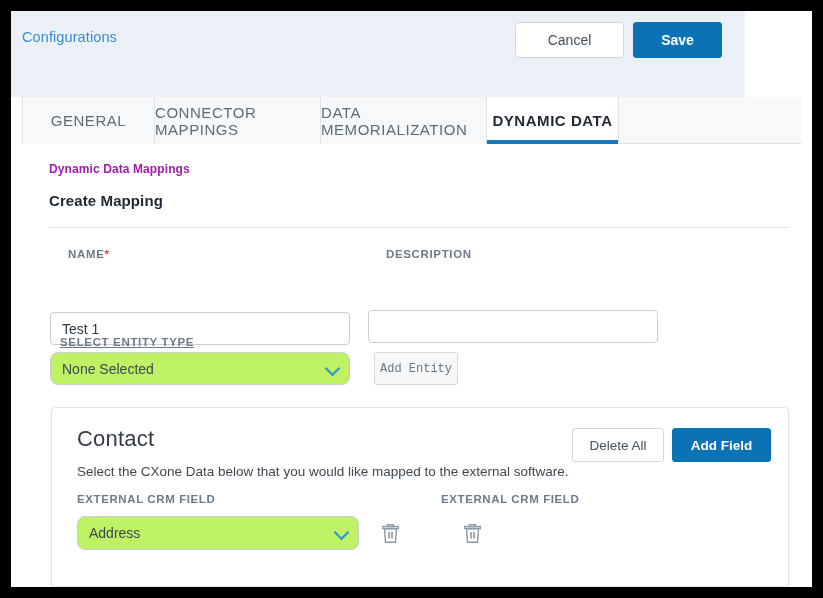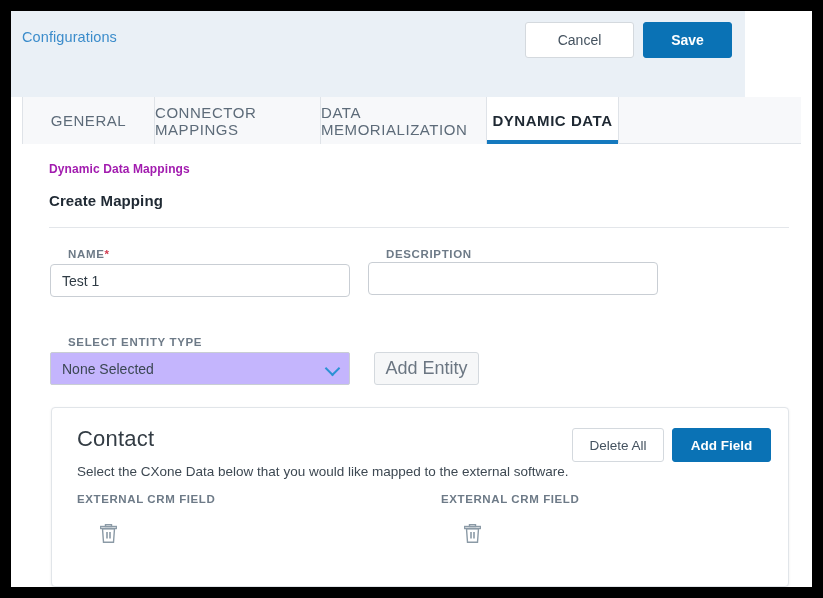--- a/index.html
+++ b/index.html
@@ -27,21 +27,21 @@
     position: absolute; left: 11px; top: 18px;
     font-size: 14.5px; color: #3b8ccb;
     letter-spacing: .1px;
   }
   .page-title {
     position: absolute; left: 11px; top: 48px;
     font-size: 19px; color: #2b2b2b;
     letter-spacing: .1px;
   }
   .hdr-btns {
-    position: absolute; right: 13px; top: 11px;
+    position: absolute; right: 23px; top: 11px;
     display: flex; gap: 9px; justify-content: flex-end;
   }
   .btn {
     font-family: "Liberation Sans", sans-serif;
     font-size: 14px;
     border-radius: 3px;
     cursor: pointer;
     display: flex; align-items: center; justify-content: center;
   }
   .btn-cancel {
@@ -124,52 +124,53 @@
   .req { color: #d0384e; }
   .inp {
     background: #ffffff;
     border: 1px solid #c9ced4;
     border-radius: 4px;
     font-family: "Liberation Sans", sans-serif;
     font-size: 14px;
     color: #2f3b45;
     padding: 5px 11px;
     outline: none;
+    margin-top: 48px;
   }
   #name-label { position: absolute; left: 28px; top: 104px; }
   #name-input { position: absolute; left: 28px; top: 120px; width: 300px; height: 33px; }
   #desc-label { position: absolute; left: 346px; top: 104px; }
   #desc-input { position: absolute; left: 346px; top: 118px; width: 290px; height: 33px; }
-  #entity-label { position: absolute; left: 28px; top: 192px; }
+  #entity-label { position: absolute; left: 20px; top: 192px; text-decoration: underline; }
   .select-wrap { position: absolute; }
   .select-box {
     width: 100%; height: 100%;
-    background: #c4b5fd;
+    background: #bef264;
     border: 1px solid #c9ced4;
-    border-radius: 2px;
+    border-radius: 8px;
     display: flex; align-items: center;
     padding: 4px 11px;
     font-size: 14px; color: #3b4753;
     cursor: pointer;
   }
   .chev {
     position: absolute; right: 12px; top: 50%;
     width: 11px; height: 11px;
     margin-top: -6px;
     border-right: 2.3px solid #2b92d4;
     border-bottom: 2.3px solid #2b92d4;
     transform: rotate(45deg);
     pointer-events: none;
   }
   #entity-select { left: 28px; top: 208px; width: 300px; height: 33px; }
   #add-entity-btn {
     position: absolute; left: 352px; top: 208px;
-    width: 105px; height: 33px;
+    width: 84px; height: 33px;
     background: #f6f7f8; border: 1px solid #d4d9de;
-    color: #6b7682; font-size: 18px;
+    color: #6b7682; font-size: 12px; font-family: Liberation Mono, monospace;
   }
   
   .card {
     position: absolute; left: 29px; top: 263px;
     width: 738px; height: 180px;
     background: #ffffff;
     border: 1px solid #e1e5e9;
     border-radius: 4px;
     box-shadow: 0 1px 3px rgba(0,0,0,.07);
   }
@@ -254,20 +255,24 @@
         <div class="card-title">Contact</div>
         <div class="card-sub">Select the CXone Data below that you would like mapped to the external software.</div>
         <div class="card-btns">
           <div class="btn btn-delete-all">Delete All</div>
           <div class="btn btn-add-field">Add Field</div>
         </div>
 
         <div class="crm-row crm-col-0">
           <div class="crm-label">EXTERNAL CRM FIELD</div>
           <div class="crm-ctl">
+            <div class="select-wrap crm-select" style="position:relative">
+              <div class="select-box">Address</div>
+              <span class="chev"></span>
+            </div>
             <div class="trash">
               <svg width="17" height="19" viewBox="0 0 17 19" aria-hidden="true">
                 <rect x="0.5" y="2.5" width="16" height="2" fill="none" stroke="#8b9aa6" stroke-width="1.4"></rect>
                 <rect x="5.5" y="0.5" width="6" height="2" fill="none" stroke="#8b9aa6" stroke-width="1.4"></rect>
                 <path d="M2.5 4.8 L3.5 18.3 L13.5 18.3 L14.5 4.8 Z" fill="none" stroke="#8b9aa6" stroke-width="1.4"></path>
                 <rect x="6.2" y="8" width="1.6" height="6.5" fill="#8b9aa6"></rect>
                 <rect x="9.2" y="8" width="1.6" height="6.5" fill="#8b9aa6"></rect>
               </svg>
             </div>
           </div>

